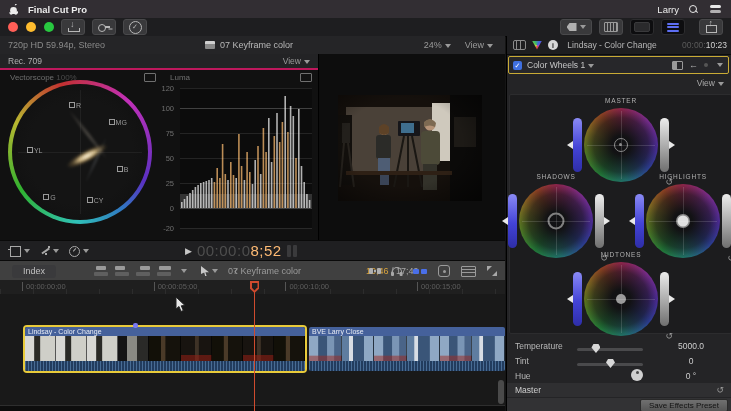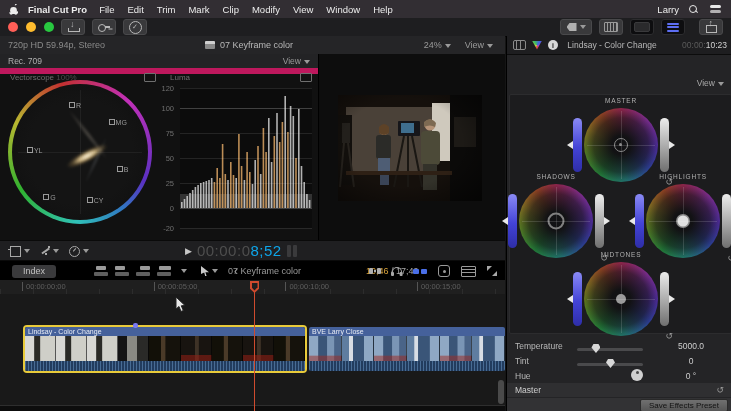--- a/index.html
+++ b/index.html
@@ -47,21 +47,21 @@
   .icon-share::after{content:"↑";position:absolute;left:2.4px;top:-4px;font-size:9px;color:#b8b8b8;}
   
   #viewerbar{left:0;top:36px;width:505px;height:18px;background:#252527;border-bottom:1px solid #0a0a0a;
              display:flex;align-items:center;font-size:9px;color:#9a9a9a;}
   #viewerbar .fmt{margin-left:8px;color:#8a8a8a;}
   #viewerbar .center{position:absolute;left:205px;display:flex;align-items:center;color:#b8b8b8;}
   .icon-clap{width:10px;height:8px;border-radius:1px;background:linear-gradient(180deg,#cfcfcf 0 3px,#8a8a8a 3px);margin-right:5px;}
   #viewerbar .right{position:absolute;right:12px;display:flex;align-items:center;gap:14px;}
   
   #scopes{left:0;top:54px;width:318px;height:186px;background:#111;border-right:1px solid #000;}
-  #scopehead{position:absolute;left:0;top:0;width:318px;height:14px;background:#232325;border-bottom:6px solid #be185d;
+  #scopehead{position:absolute;left:0;top:0;width:318px;height:14px;background:#232325;border-bottom:2px solid #be185d;
              display:flex;align-items:center;font-size:8.5px;color:#b0b0b0;}
   #scopehead .cs{margin-left:8px;}
   #scopehead .vw{position:absolute;right:8px;color:#9a9a9a;}
   .scope-label{position:absolute;font-size:8px;color:#6f6f6f;}
   .mon-icon{position:absolute;width:10px;height:7px;border:1px solid #6f6f6f;border-radius:1px;}
   
   #vs-wheel{position:absolute;left:8px;top:26px;width:144px;height:144px;border-radius:50%;
     background:conic-gradient(from -15deg,#c23030,#c230b8 16%,#5a30c2 36%,#3078c2 44%,#30c2b8 55%,#30b230 70%,#b8b830 86%,#c23030 100%);}
   #vs-inner{position:absolute;left:4px;top:4px;width:136px;height:136px;border-radius:50%;
     background:radial-gradient(circle,#141414 55%,#0e0e0e 100%);}
@@ -91,28 +91,28 @@
   .icon-crop{width:9px;height:9px;border:1.3px solid #a8a8a8;position:relative;}
   .icon-crop::before{content:"";position:absolute;left:-3px;top:2px;width:3px;height:1.3px;background:#a8a8a8;}
   .icon-wand{position:relative;width:10px;height:10px;}
   .icon-wand::before{content:"";position:absolute;left:1px;top:4px;width:9px;height:1.5px;background:#a8a8a8;transform:rotate(-35deg);}
   .icon-wand::after{content:"";position:absolute;right:0;top:0;width:2px;height:2px;background:#a8a8a8;box-shadow:-3px 7px 0 #a8a8a8;}
   .icon-retime{width:9px;height:9px;border:1.3px solid #a8a8a8;border-radius:50%;position:relative;}
   .icon-retime::before{content:"";position:absolute;left:4px;top:1px;width:1.3px;height:4px;background:#a8a8a8;transform:rotate(40deg);}
   #tc-main{position:absolute;left:185px;top:1px;display:flex;align-items:center;}
   #tc-main .play{color:#c8c8c8;font-size:9px;margin-right:5px;}
   #tc-main .dim{color:#4e4e4e;font-size:15px;letter-spacing:.5px;}
-  #tc-main .bright{color:#0ea5e9;font-size:15px;letter-spacing:.5px;}
+  #tc-main .bright{color:#fdba74;font-size:15px;letter-spacing:.5px;}
   .meters{position:absolute;left:287px;top:4px;display:flex;gap:2px;}
   .meters i{width:4px;height:12px;background:#3a3a3c;border-radius:1px;}
   .icon-expand{position:relative;width:10px;height:10px;}
   .icon-expand::before{content:"";position:absolute;left:0;top:0;border-top:5px solid #a8a8a8;border-right:5px solid transparent;}
   .icon-expand::after{content:"";position:absolute;right:0;bottom:0;border-bottom:5px solid #a8a8a8;border-left:5px solid transparent;}
   
-  #tlbar{left:0;top:260px;width:505px;height:20px;background:#000000;border-top:1px solid #0a0a0a;display:flex;align-items:center;font-size:9px;}
+  #tlbar{left:0;top:260px;width:505px;height:20px;background:#404040;border-top:1px solid #0a0a0a;display:flex;align-items:center;font-size:9px;}
   #index-btn{margin-left:12px;width:44px;height:13px;background:#3a3a3c;border-radius:3px;color:#c0c0c0;
              display:flex;align-items:center;justify-content:center;}
   .egroup{display:flex;align-items:center;margin-left:38px;gap:6px;}
   .ebtn{width:15px;height:12px;position:relative;}
   .ebtn i{position:absolute;left:2px;top:1px;width:10px;height:4px;background:#9a9a9a;border-radius:1px;}
   .ebtn b{position:absolute;left:0px;bottom:1px;width:14px;height:4px;background:#5f5f5f;border-radius:1px;}
   .cursor-tool{margin-left:14px;display:flex;align-items:center;}
   .icon-pointer{width:8px;height:10px;background:#c8c8c8;clip-path:polygon(0 0,100% 62%,55% 62%,70% 100%,52% 100%,40% 66%,0 80%);}
   .back-chev{margin-left:16px;color:#9a9a9a;font-size:12px;line-height:10px;}
   #tl-title{position:absolute;left:228px;color:#9a9a9a;}
@@ -230,21 +230,20 @@
 <body>
 
 <div id="app">
 
   <div id="menubar" class="abs">
     <svg class="apple" width="9" height="11" viewBox="0 0 9 11">
         <path fill="#ececec" d="M6.4 0c.1.7-.2 1.3-.6 1.8-.4.5-1 .8-1.6.8-.1-.6.2-1.3.6-1.7C5.2.4 5.9.1 6.4 0zM8.5 8.1c-.3.7-.5 1-.9 1.6-.6.9-1.4 2-2.4 2-.9 0-1.1-.6-2.3-.6-1.2 0-1.5.6-2.3.6C-.4 11.7-1 10.5-1.6 9.6z" transform="translate(1.6 -1)"></path>
         <circle cx="4.5" cy="6.5" r="3.4" fill="#ececec"></circle>
       </svg>
     <span class="app">Final Cut Pro</span>
-    <span id="menu-items"><span class="mitem">File</span><span class="mitem">Edit</span><span class="mitem">Trim</span><span class="mitem">Mark</span><span class="mitem">Clip</span><span class="mitem">Modify</span><span class="mitem">View</span><span class="mitem">Window</span><span class="mitem">Help</span></span>
     <span class="spacer"></span>
     <span class="user">Larry</span>
     <span class="search-glyph"></span>
     <span class="cc-glyph">
         <i></i>
         <i></i>
       </span>
   </div>
 
   <div id="chrome" class="abs">
@@ -524,20 +523,30 @@
       <span class="icons">
         <span class="icon-filmframe"></span>
         <span class="icon-colortri"></span>
         <span class="icon-info">i</span>
       </span>
       <span id="insp-title">Lindsay - Color Change</span>
       <span id="insp-tc">
         <span class="dim">00:00:</span><span class="bright">10:23</span></span>
     </div>
 
+    <div id="effect-row">
+      <span class="checkbox">✓</span>
+      <span><span>Color Wheels 1</span><span class="chev"></span></span>
+      <span class="ricons" style="position:absolute;">
+        <span class="icon-compare"></span>
+        <span class="icon-backarrow">←</span>
+        <span class="dot-dim"></span>
+        <span class="chev"></span>
+      </span>
+    </div>
 
     <span id="insp-view"><span>View</span><span class="chev"></span></span>
 
     <div id="wheels-panel">
         <div class="wblock" style="left: 51px; top: 2px;">
           <div class="wlabel">MASTER</div>
           <div class="wheelwrap">
             <div class="sslider left">
               <span class="arr"></span>
             </div>

